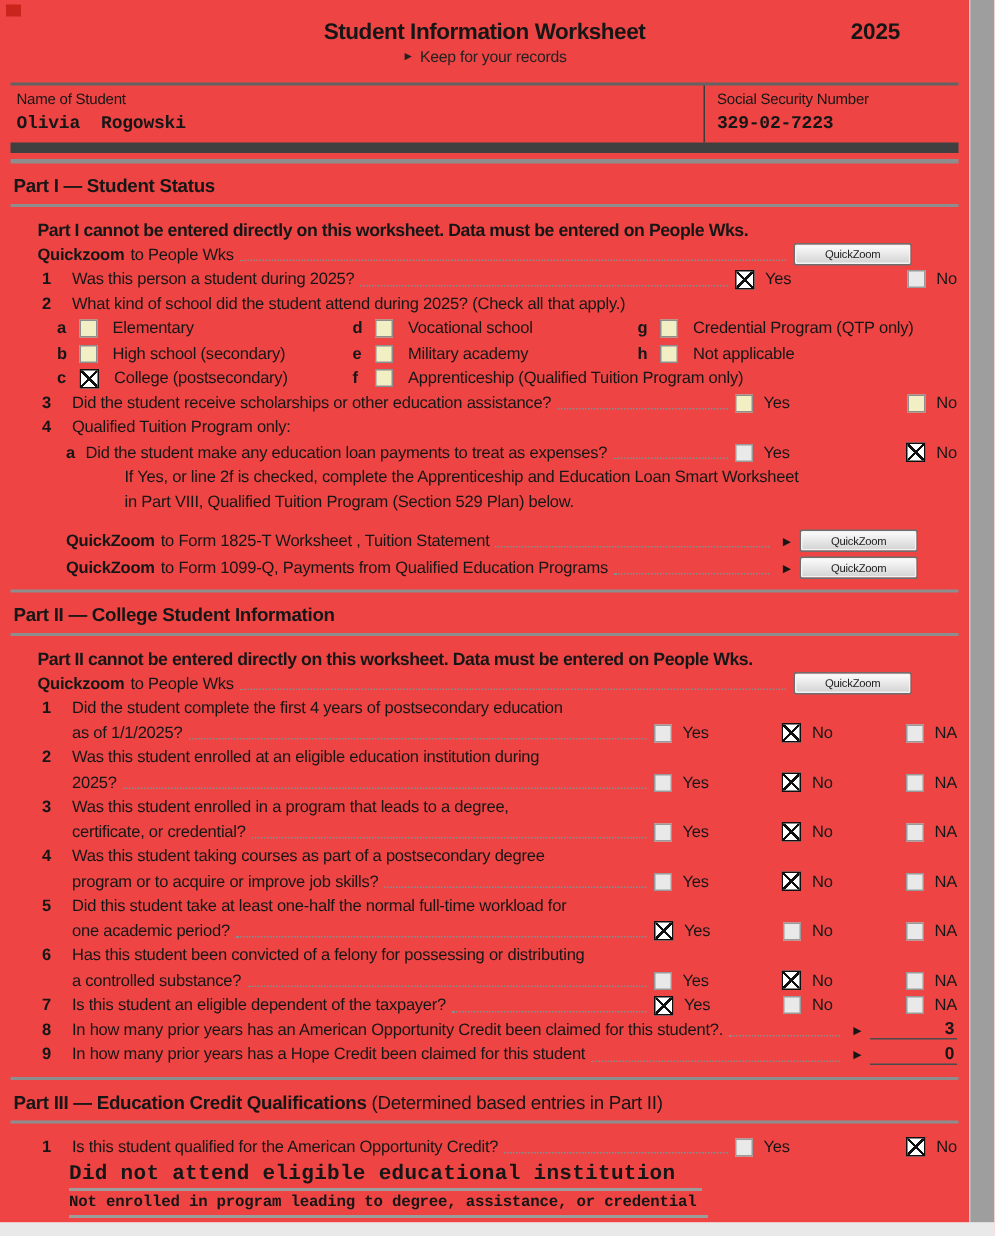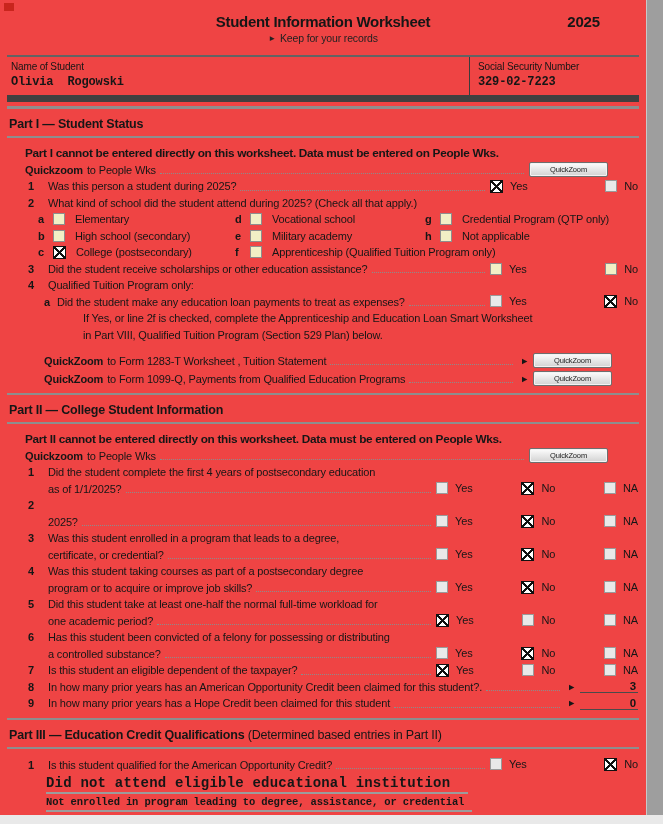--- a/index.html
+++ b/index.html
@@ -43,21 +43,21 @@
 
   
   .cb { width:12px; height:12px; flex:none; display:inline-block;
         border:1px solid #9a9a9a; background:#e9e9e9; }
   .cb.yellow { background:#f2efc5; border-color:#8e8e8e; }
   .cb.checked { width:13px; height:13px; background-color:#fff; border:1.5px solid #101010;
         background-image:
           linear-gradient(45deg,  transparent 44%, #101010 44%, #101010 56%, transparent 56%),
           linear-gradient(135deg, transparent 44%, #101010 44%, #101010 56%, transparent 56%); }
 
-  .pair { display:flex; align-items:flex-start; }
+  .pair { display:flex; align-items:center; }
   .pair .cb { margin-right:7px; }
   .ans2 { flex:none; width:148px; display:flex; justify-content:space-between; }
   .ans3 { flex:none; width:202px; display:flex; justify-content:space-between; }
 
   
   .qzrow { display:flex; align-items:center; margin:1px 8px 0 25px; height:17px; font-size:11px; }
   .qzrow .b { font-weight:bold; margin-right:4px; }
   .btn { width:79px; height:15px; flex:none; background:linear-gradient(#fdfdfd,#d2d2d2);
          border:1px solid #6e6e6e; border-radius:2px; font-size:7.5px; color:#1c1c1c;
          display:flex; align-items:center; justify-content:center; box-shadow:inset 0 0 0 1px #f3f3f3; }
@@ -228,21 +228,21 @@
           </span>
       </div>
     </div>
     <div class="note">If Yes, or line 2f is checked, complete the Apprenticeship and Education Loan Smart Worksheet</div>
     <div class="note">in Part VIII, Qualified Tuition Program (Section 529 Plan) below.</div>
 
     <div class="sp8"></div>
 
     <div class="qzrow" style="margin-left:44px">
       <span class="b">QuickZoom</span>
-      <span>to Form 1283-T Worksheet , Tuition Statement</span>
+      <span>to Form 1825-T Worksheet , Tuition Statement</span>
       <i class="lead"></i>
       <span class="arr-s">►</span>
       <div class="btn mr26">QuickZoom</div>
     </div>
     <div class="qzrow" style="margin-left:44px">
       <span class="b">QuickZoom</span>
       <span>to Form 1099-Q, Payments from Qualified Education Programs</span>
       <i class="lead"></i>
       <span class="arr-s">►</span>
       <div class="btn mr26">QuickZoom</div>
@@ -281,20 +281,21 @@
           </span>
         <span class="pair">
             <span class="cb"></span>
             <span>NA</span>
           </span>
       </div>
     </div>
 
     <div class="q">
         <span class="num">2</span>
+        <span>Was this student enrolled at an eligible education institution during</span>
       </div>
     <div class="q">
         <span class="num"></span>
         <span>2025?</span>
         <i class="lead"></i>
       <div class="ans3">
         <span class="pair">
             <span class="cb"></span>
             <span>Yes</span>
           </span>

